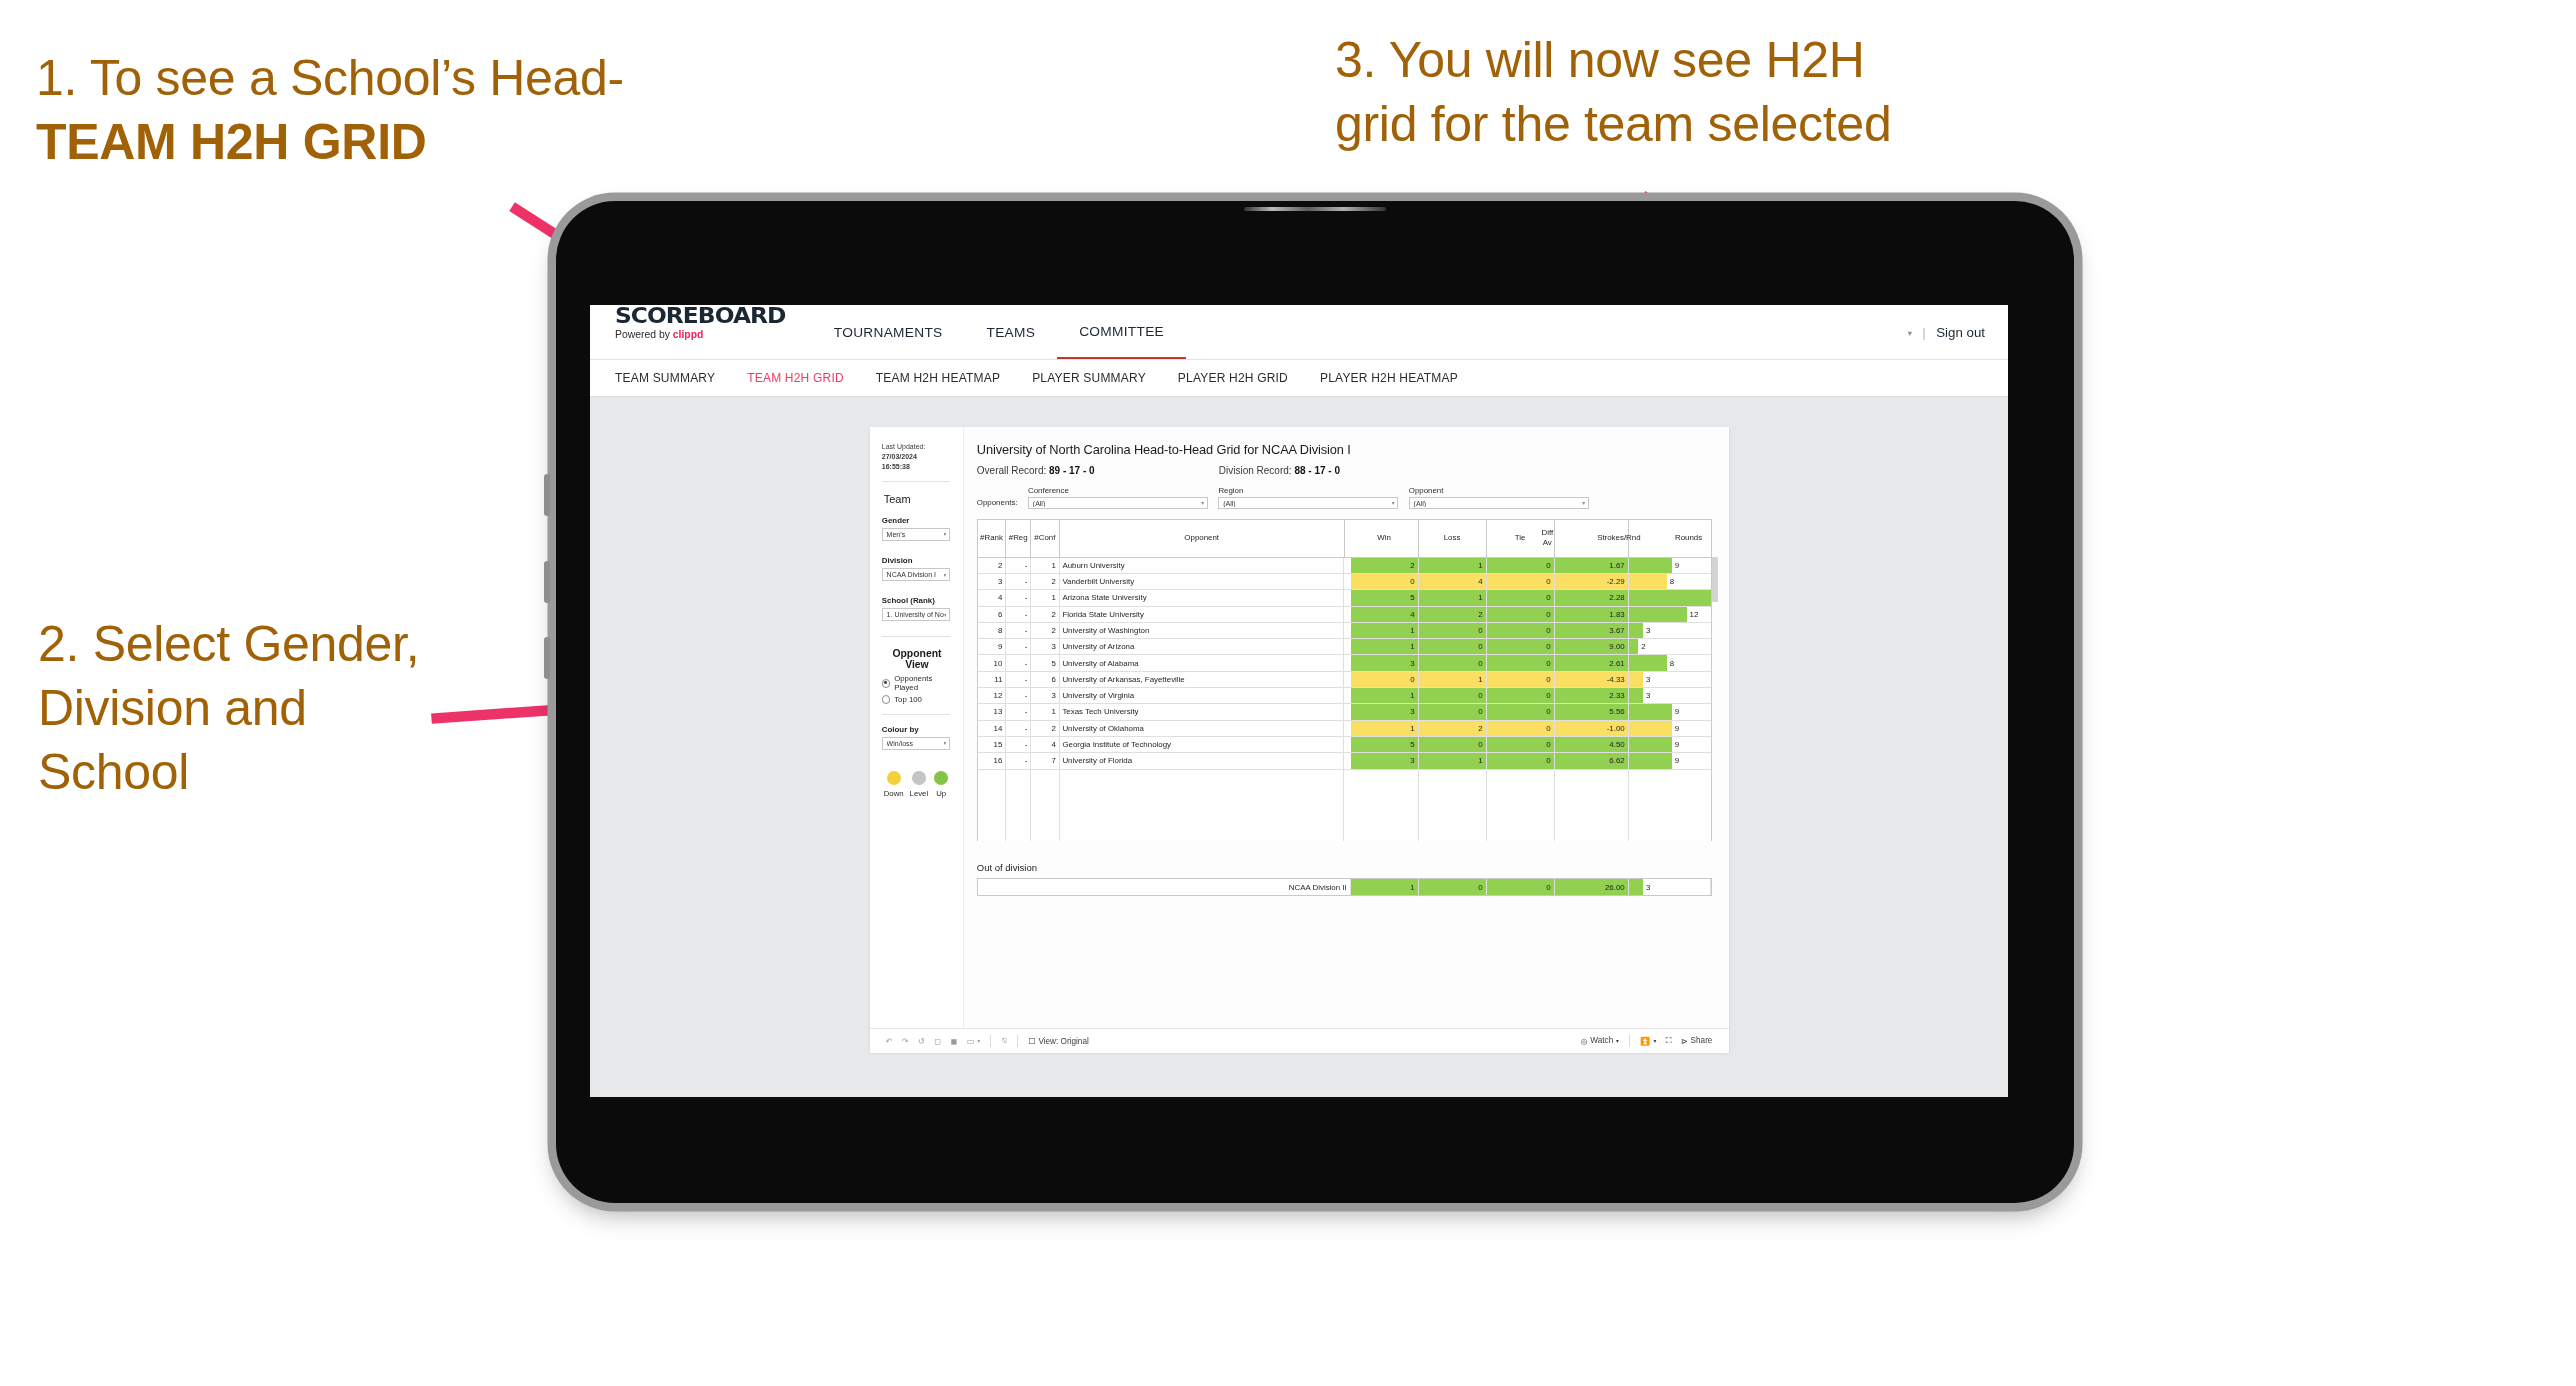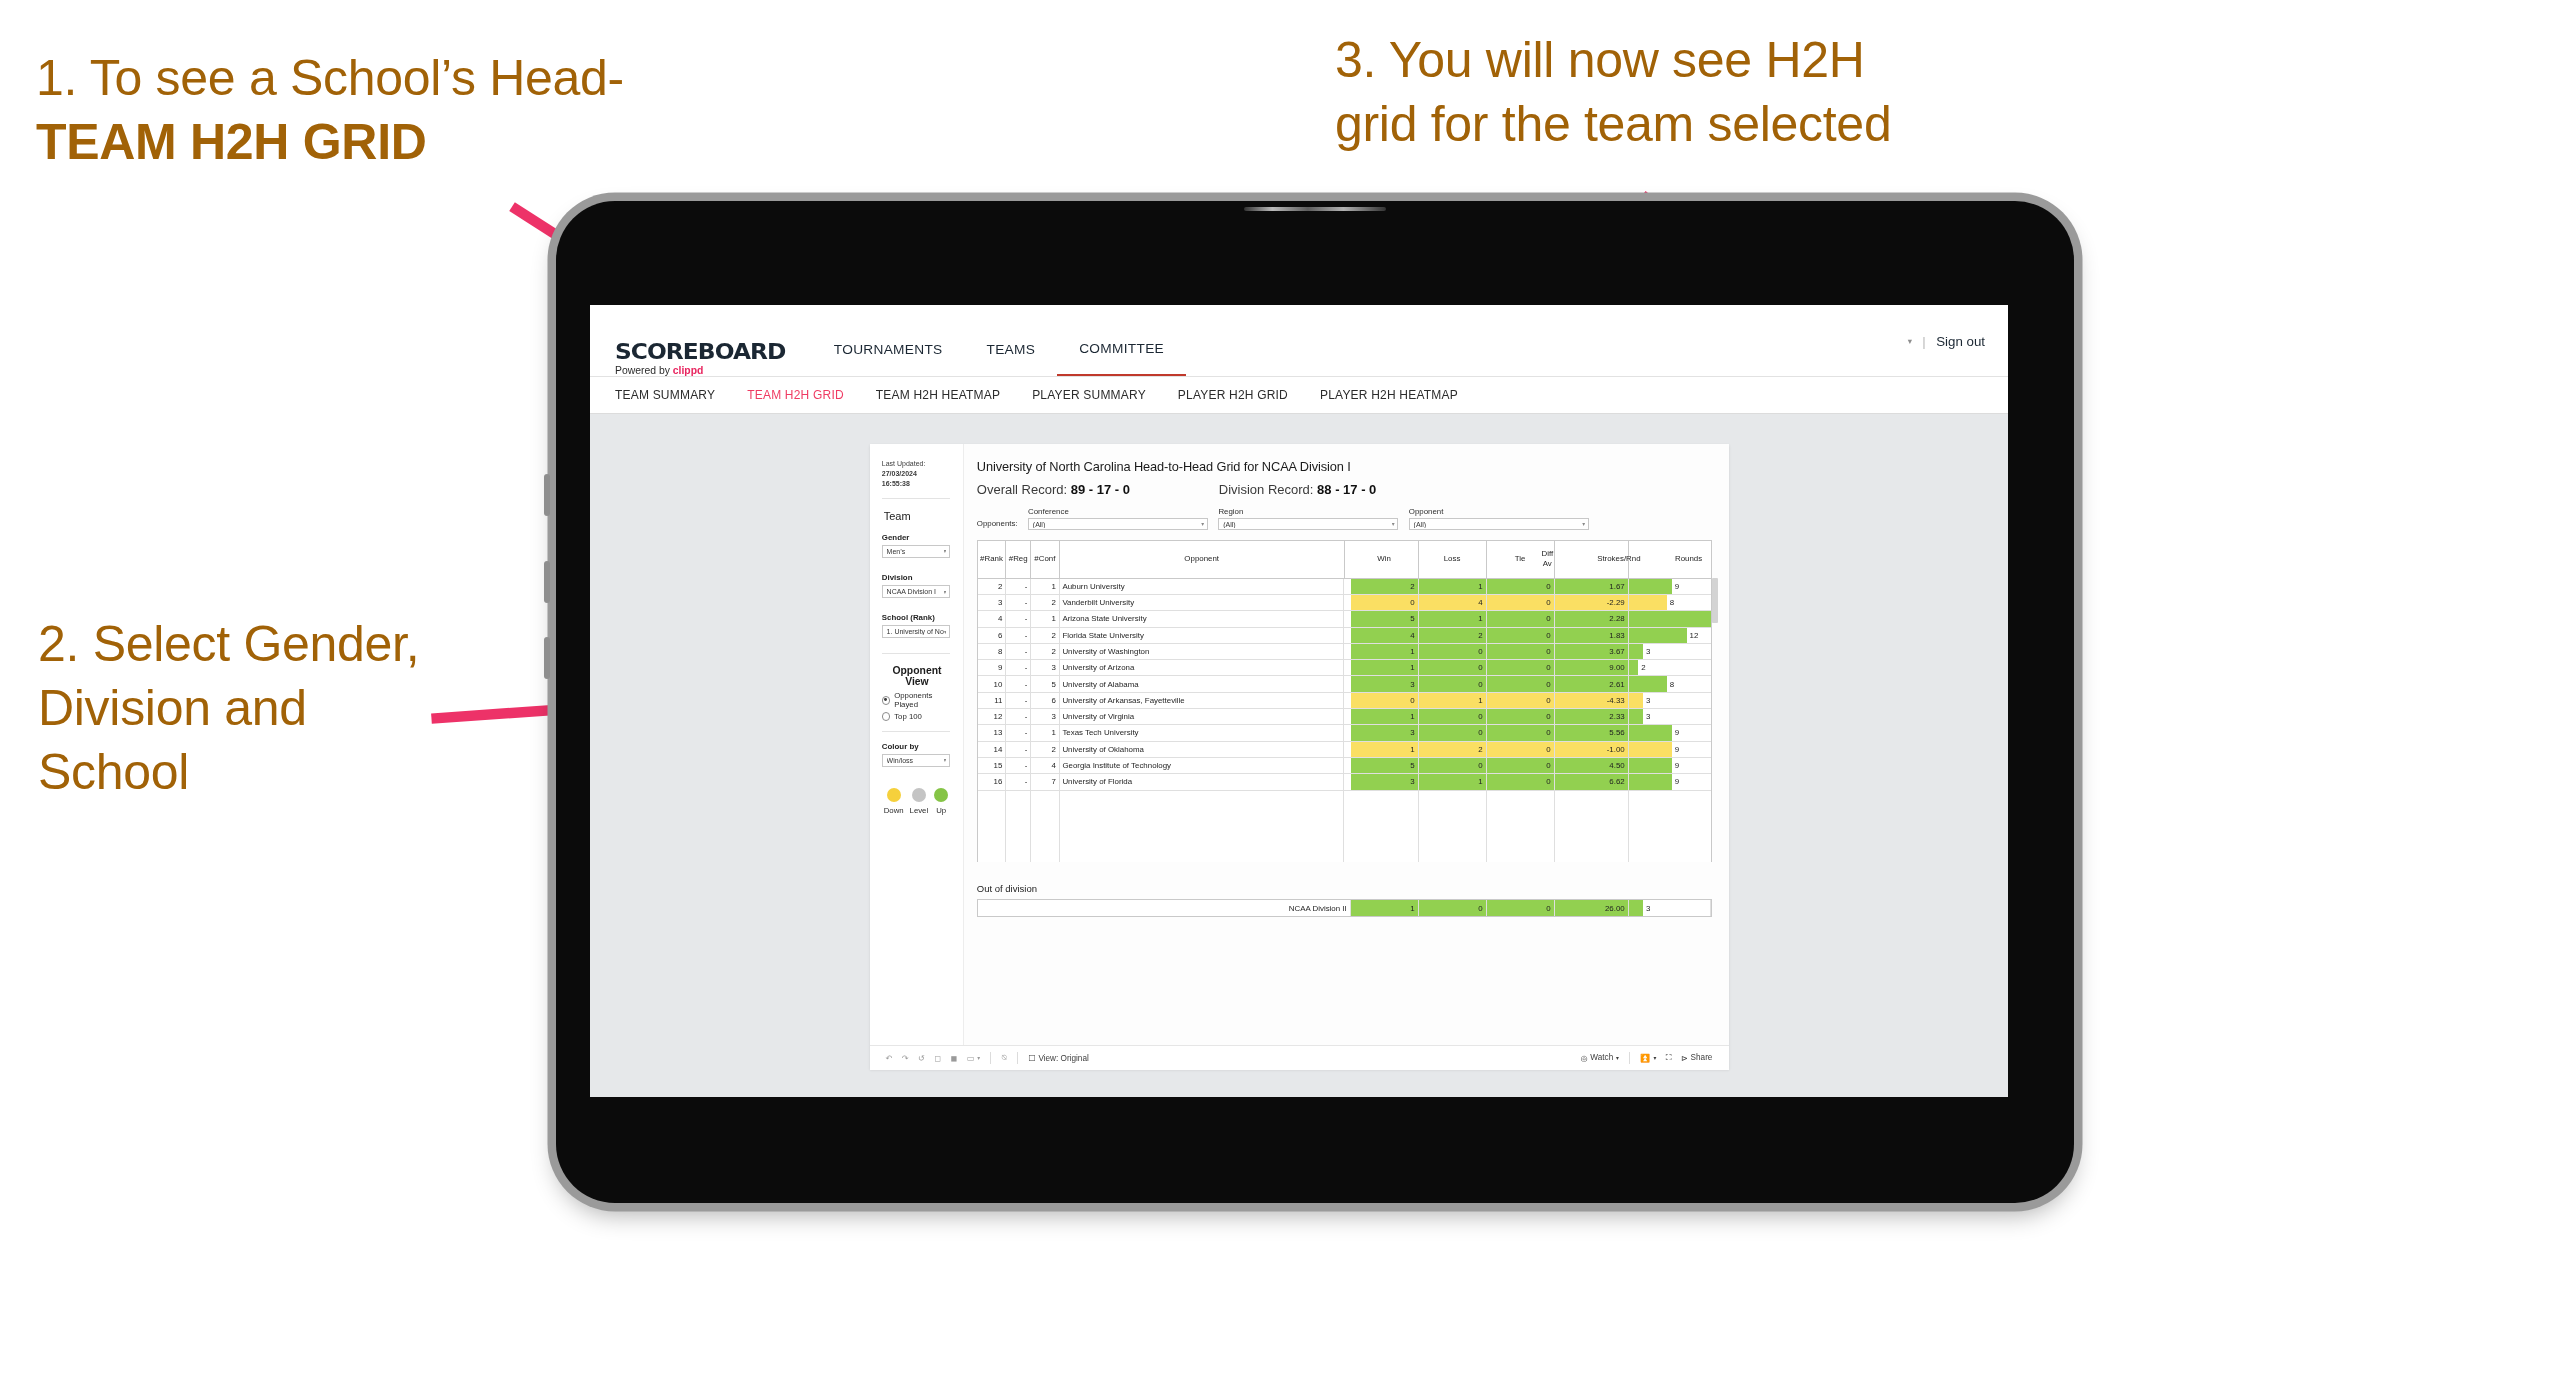--- a/index.html
+++ b/index.html
@@ -39,22 +39,22 @@
 
   
   #screen{
     position:absolute;left:34px;top:104px;width:1418px;height:792px;
     background:#e6e8ea;overflow:hidden;
     display:flex;flex-direction:column;
   }
 
   
   #site-header{
-    height:54px;background:#fff;display:flex;align-items:flex-end;
-    padding:17px 0 0 25px;border-bottom:0.9px solid #e2e2e2;flex:0 0 auto;
+    height:54px;background:#fff;display:flex;align-items:flex-start;
+    padding:0 0 0 25px;border-bottom:0.9px solid #e2e2e2;flex:0 0 auto;
     position:relative;
   }
   #brand{display:flex;flex-direction:column;justify-content:center;margin-right:36px;}
   #brand-main{
     font-size:22px;font-weight:bold;letter-spacing:-0.9px;color:#1b2733;
     font-family:"DejaVu Sans", sans-serif;line-height:1;
     transform:scaleX(1.06);transform-origin:left center;
   }
   #brand-sub{font-size:10.4px;color:#2b2b2b;margin-top:2.8px;line-height:1;}
   #brand-sub .clippd{color:#e8255f;font-weight:bold;}
@@ -117,21 +117,21 @@
   }
   .radio-row span{font-size:7.8px;color:#2b2b2b;}
   .legend{display:flex;justify-content:space-between;margin-top:21px;padding:0 1.9px;}
   .legend-item{display:flex;flex-direction:column;align-items:center;gap:3.8px;}
   .dot{width:14.2px;height:14.2px;border-radius:50%;}
   .legend-item span{font-size:7.8px;color:#2b2b2b;}
 
   
   #viz-content{flex:1 1 auto;padding:15px 17px 0 13.3px;box-sizing:border-box;min-width:0;position:relative;}
   #viz-title{font-size:12.8px;color:#1b1b1b;margin-bottom:7.6px;letter-spacing:-0.1px;}
-  #records{display:flex;font-size:13px;color:#3a3a3a;margin-bottom:10.4px;}
+  #records{display:flex;font-size:10px;color:#3a3a3a;margin-bottom:10.4px;}
   #records b{font-weight:bold;color:#111;}
   #rec-overall{width:242px;}
   #filters{display:flex;align-items:flex-end;gap:10.4px;margin-bottom:9.5px;}
   #filters .opp-lbl{font-size:7.9px;color:#2e2e2e;padding-bottom:1.9px;}
   .filter{width:180px;}
   .filter .filter-label{font-size:7.9px;color:#2e2e2e;margin-bottom:1.9px;}
   .filter .select{height:12.3px;}
 
   
   #grid{border:0.9px solid #c9c9c9;border-bottom:none;background:#fff;position:relative;}

